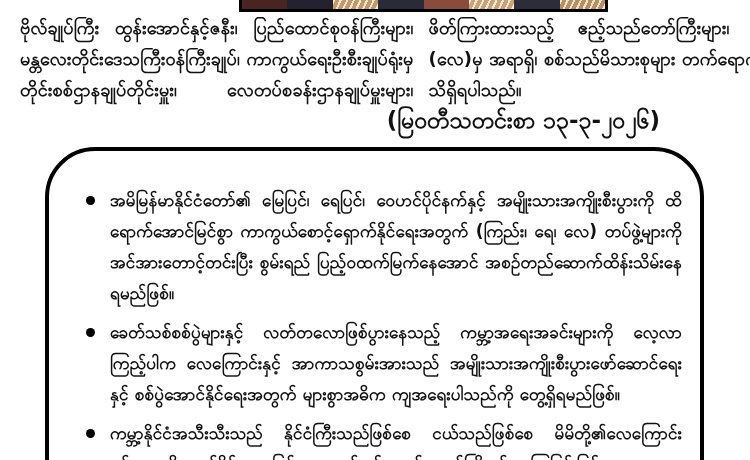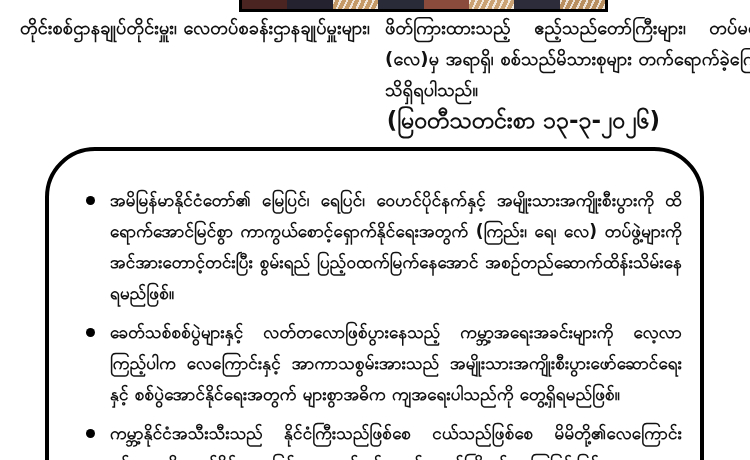--- a/index.html
+++ b/index.html
@@ -101,20 +101,22 @@
   <span class="seg striped" style="background-color: rgb(197, 154, 102);"></span>
   <span class="seg" style="background-color: rgb(42, 43, 56);"></span>
   <span class="seg" style="background-color: rgb(138, 74, 60);"></span>
   <span class="seg striped" style="background-color: rgb(202, 162, 115);"></span>
   <span class="seg" style="background-color: rgb(45, 44, 58);"></span>
   <span class="seg striped" style="background-color: rgb(185, 143, 96);"></span>
 </div>
 
 <div class="columns">
   <div class="col">
+    <div class="tline">ဗိုလ်ချုပ်ကြီး ထွန်းအောင်နှင့်ဇနီး၊ ပြည်ထောင်စုဝန်ကြီးများ၊</div>
+    <div class="tline">မန္တလေးတိုင်းဒေသကြီးဝန်ကြီးချုပ်၊ ကာကွယ်ရေးဦးစီးချုပ်ရုံးမှ</div>
     <div class="tline">တိုင်းစစ်ဌာနချုပ်တိုင်းမှူး၊ လေတပ်စခန်းဌာနချုပ်မှူးများ၊</div>
   </div>
   <div class="col">
     <div class="tline">ဖိတ်ကြားထားသည့် ဧည့်သည်တော်ကြီးများ၊ တပ်မတော်</div>
     <div class="tline">(လေ)မှ အရာရှိ၊ စစ်သည်မိသားစုများ တက်ရောက်ခဲ့ကြောင်း</div>
     <div class="tline no-just">သိရှိရပါသည်။</div>
   </div>
 </div>
 
 <div class="citation">(မြဝတီသတင်းစာ ၁၃-၃-၂၀၂၆)</div>

